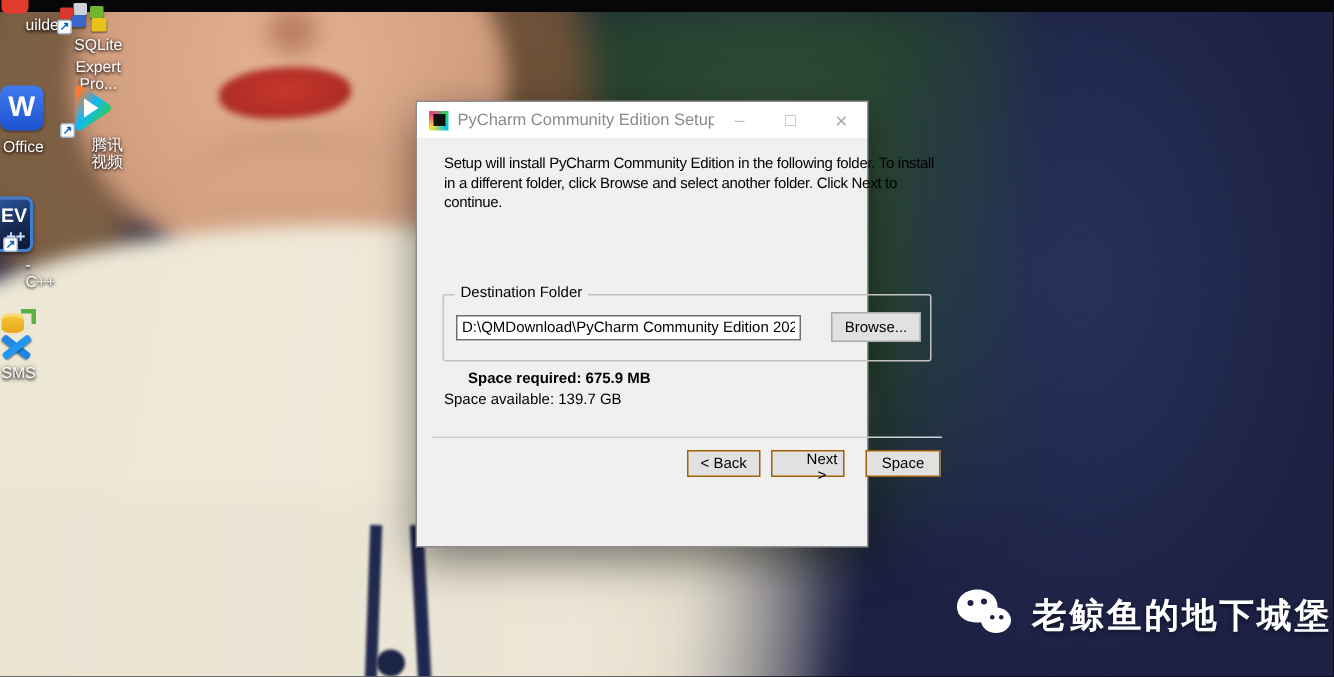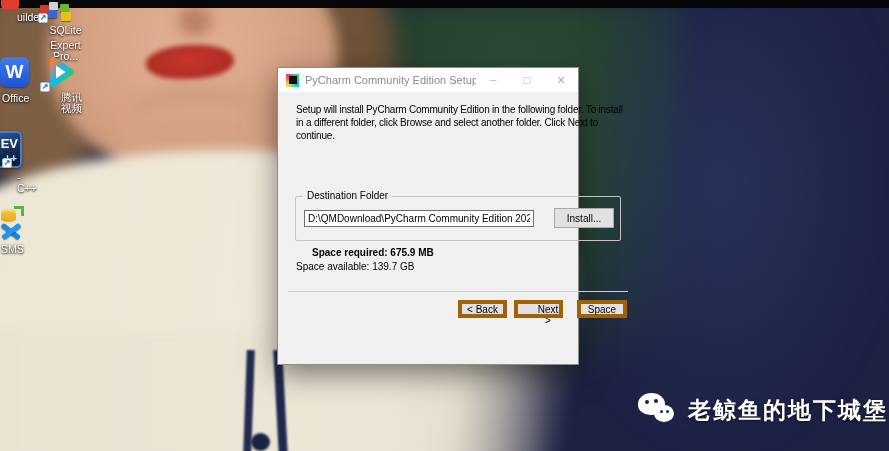--- a/index.html
+++ b/index.html
@@ -84,21 +84,21 @@
 
   .dlg-body { position:relative; height:232px; background:#f0f0f0; }
   .body-text { position:absolute; left:18px; top:11px; width:336px; font-size:10px; color:#000; line-height:13px; letter-spacing:-0.2px; }
   .groupbox { position:absolute; left:17px; top:104px; width:326px; height:45px; border:1px solid #c3c3c3; border-radius:2px; }
   .gb-legend { position:absolute; left:7px; top:-7px; background:#f0f0f0; padding:0 4px; font-size:10px; color:#000; }
   .dest-input { position:absolute; left:8px; top:13px; width:230px; height:17px; border:1px solid #707070; background:#fff; font-family:"Liberation Sans",sans-serif; font-size:10px; padding:0 3px; color:#000; }
   .browse-btn { position:absolute; left:258px; top:11px; width:60px; height:20px; background:#e1e1e1; border:1px solid #a9a9a9; font-family:"Liberation Sans",sans-serif; font-size:10px; color:#000; cursor:pointer; }
   .space-line1 { position:absolute; left:34px; top:155px; font-size:10px; color:#000;font-weight:bold; }
   .space-line2 { position:absolute; left:18px; top:169px; font-size:10px; color:#000; }
   .footer-sep { position:absolute; left:10px; top:199px; width:340px; border-top:1px solid #cfcfcf; }
-  .f-btn { position:absolute; top:208px; height:18px; background:#e1e1e1; border:4px solid #a16207; font-family:"Liberation Sans",sans-serif; font-size:10px; color:#000; cursor:pointer; }
+  .f-btn { position:absolute; top:208px; height:18px; background:#e1e1e1; border:1px solid #a16207; font-family:"Liberation Sans",sans-serif; font-size:10px; color:#000; cursor:pointer; }
   .btn-back   { left:180px; width:49px; }
   .btn-next   { left:236px; width:49px;padding-left:19px; }
   .btn-cancel { left:299px; width:50px; }
 
   
   #watermark { position:absolute; left:636px; top:390px; z-index:4; display:flex; align-items:center; }
   .wx { position:relative; width:44px; height:40px; }
   .wx-b1 { position:absolute; left:2px; top:3px; width:27px; height:22px; background:#fff; border-radius:50% 50% 46% 46%; }
   .wx-b1::after { content:""; position:absolute; left:3px; bottom:-4px; width:0; height:0; border:5px solid transparent; border-top:7px solid #fff; transform:rotate(20deg); }
   .wx-b2 { position:absolute; left:18px; top:15px; width:20px; height:17px; background:#fff; border-radius:50%; }
@@ -199,21 +199,21 @@
       <div class="tb-btn close">×</div>
     </div>
 
 
     <div class="dlg-body">
       <div class="body-text">Setup will install PyCharm Community Edition in the following folder. To install in a different folder, click Browse and select another folder. Click Next to continue.</div>
 
       <div class="groupbox">
         <div class="gb-legend">Destination Folder</div>
         <input class="dest-input" type="text" value="D:\QMDownload\PyCharm Community Edition 2020.1.2" style="">
-        <button class="browse-btn">Install...</button>
+        <button class="browse-btn">Browse...</button>
       </div>
 
       <div class="space-line1">Space required: 675.9 MB</div>
       <div class="space-line2">Space available: 139.7 GB</div>
 
       <div class="footer-sep"></div>
       <button class="f-btn btn-back">&lt; Back</button>
       <button class="f-btn btn-next">Next &gt;</button>
       <button class="f-btn btn-cancel">Space</button>
     </div>

